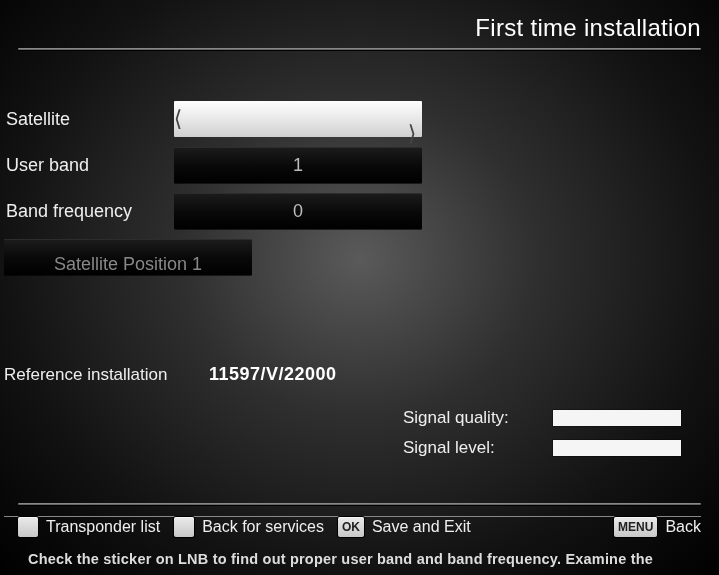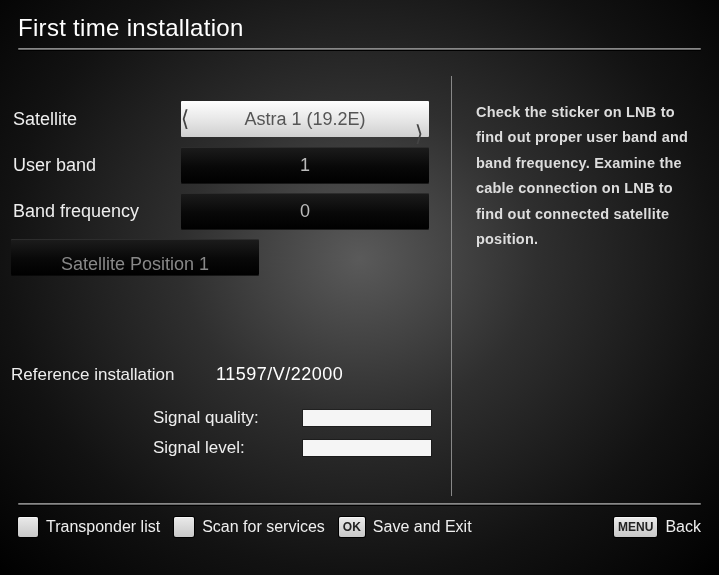--- a/index.html
+++ b/index.html
@@ -15,32 +15,34 @@
   }
   .titlebar {
     padding: 14px 18px 10px 18px;
   }
   .title {
     color: #fff;
     font-size: 24px;
     font-weight: 400;
     font-stretch: condensed;
     letter-spacing: 0.3px;
+    text-align: right;
   }
   .title-underline {
     margin-top: 6px;
     height: 2px;
     background: linear-gradient(to bottom, #999 0, #555 2px);
     border-radius: 1px;
     box-shadow: 0 1px 0 #000;
   }
   .content {
     display: flex;
     height: 440px;
-    padding: 10px 18px 0 11px;
+    padding: 10px 18px 0 4px;
+    flex-direction: column;
   }
   .left {
     flex: 0 0 440px;
     padding-right: 20px;
   }
   .divider {
     flex: 0 0 1px;
     background: #888;
     margin-top: 6px;
     height: 420px;
@@ -120,21 +122,21 @@
   }
   .ref-label {
     flex: 0 0 205px;
     font-size: 17px;
     color: #eee;
     font-stretch: condensed;
   }
   .ref-value {
     font-size: 18px;
     color: #fff;
-    font-weight: 400;
+    font-weight: 700;
     font-stretch: condensed;
     letter-spacing: 0.5px;
   }
   .sig-row {
     display: flex;
     align-items: center;
     height: 30px;
     justify-content: flex-end;
   }
   .sig-label {
@@ -207,21 +209,20 @@
 
   <div class="content">
 
     <div class="left">
       <div class="settings">
 
         <div class="row">
           <div class="row-label">Satellite</div>
           <div class="row-control control-selected">
             <span class="chev left">⟨</span>
-            <span class="val">Astra 1 (19.2E)</span>
             <span class="chev right">⟩</span>
           </div>
         </div>
 
         <div class="row">
           <div class="row-label">User band</div>
           <div class="row-control control-dark">
             <span class="val">1</span>
           </div>
         </div>
@@ -269,21 +270,21 @@
     <div class="footer-line"></div>
     <div class="footer-items">
 
       <div class="footer-item">
         <span class="btn-box square"></span>
         <span class="footer-label">Transponder list</span>
       </div>
 
       <div class="footer-item">
         <span class="btn-box square"></span>
-        <span class="footer-label">Scan for services</span>
+        <span class="footer-label">Back for services</span>
       </div>
 
       <div class="footer-item">
         <span class="btn-box">OK</span>
         <span class="footer-label">Save and Exit</span>
       </div>
 
       <div class="spacer"></div>
 
       <div class="footer-item">

